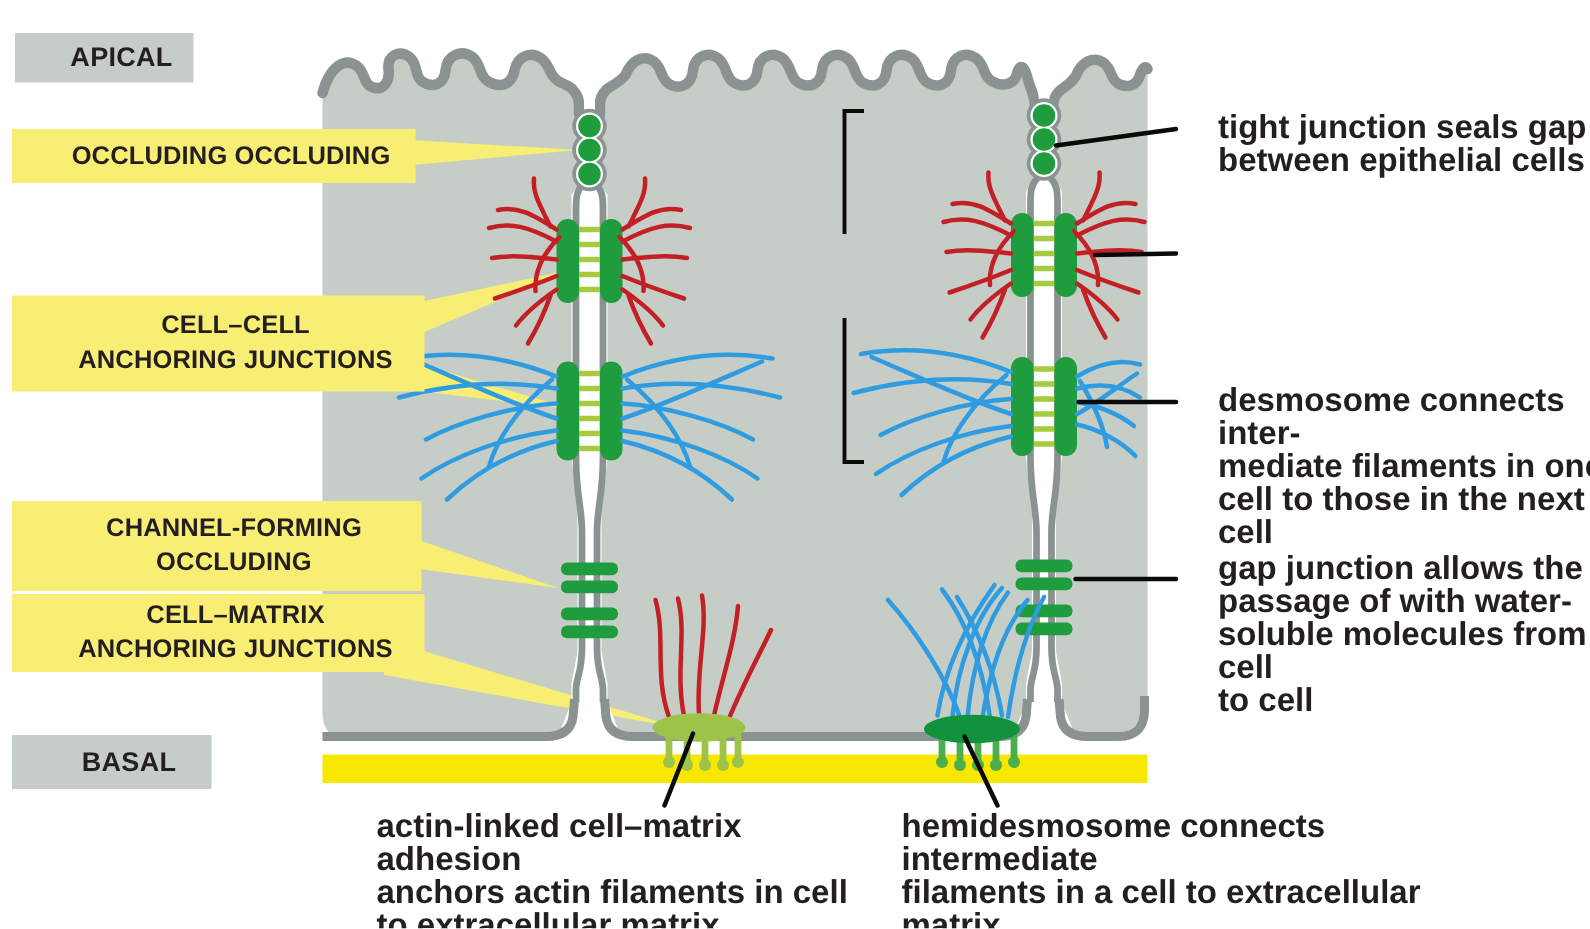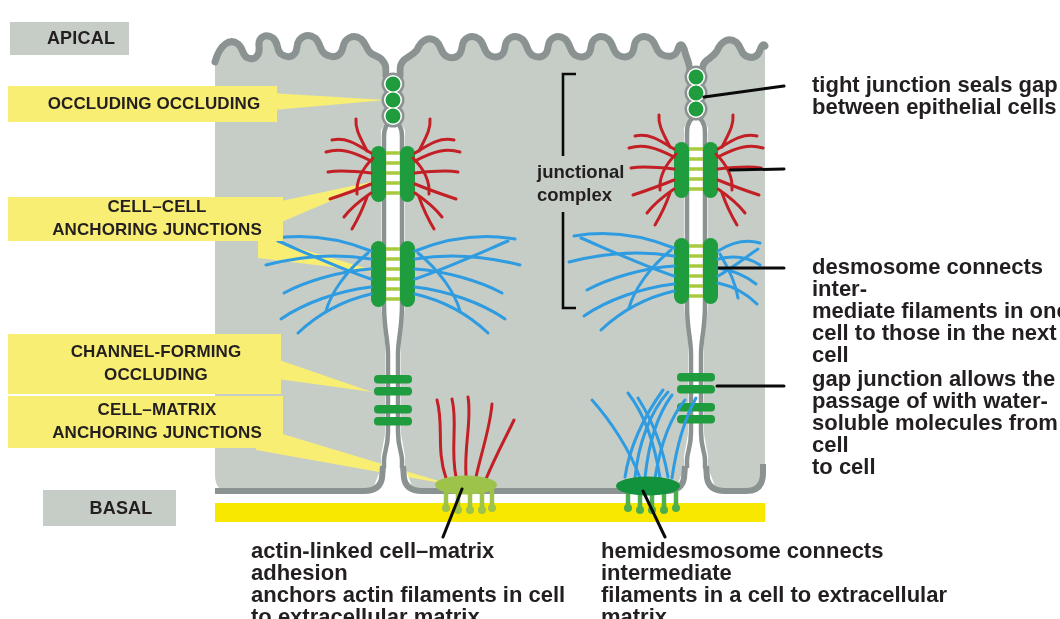--- a/index.html
+++ b/index.html
@@ -241,33 +241,31 @@
     <path class="s-leader" d="M643,491 L665,537"></path>
   </g>
 
   <path class="s-bracket" d="M576,74 L563,74 L563,156 M563,212 L563,308 L576,308"></path>
 </svg>
 
 <div class="txt gray-tag" style="left:10px;top:22px;width:96px;height:33px;">APICAL</div>
 
 <div class="txt yellow-callout" style="left:8px;top:86px;width:246px;height:36px;">OCCLUDING OCCLUDING</div>
 
-<div class="txt yellow-callout" style="left:8px;top:197px;width:252px;height:44px;">CELL–CELL
+<div class="txt yellow-callout" style="left:8px;top:197px;width:252px;height:64px;">CELL–CELL
 ANCHORING JUNCTIONS</div>
 
 <div class="txt yellow-callout" style="left:8px;top:334px;width:250px;height:60px;">CHANNEL-FORMING
 OCCLUDING</div>
 
 <div class="txt yellow-callout" style="left:8px;top:396px;width:252px;height:52px;">CELL–MATRIX
 ANCHORING JUNCTIONS</div>
 
-<div class="txt gray-tag" style="left:8px;top:490px;width:110px;height:36px;margin-left:35px;">BASAL</div>
-
-<div class="txt center-lbl" style="left:514px;top:160px;">junctional
-complex</div>
+<div class="txt gray-tag" style="left:8px;top:490px;width:110px;height:36px;">BASAL</div>
+
 
 <div class="txt annot" style="left:789px;top:74px;width:264px;">tight junction seals gap
 between epithelial cells</div>
 
 
 <div class="txt annot" style="left:789px;top:256px;width:264px;">desmosome connects inter-
 mediate filaments in one
 cell to those in the next cell</div>
 
 <div class="txt annot" style="left:789px;top:368px;width:264px;">gap junction allows the

